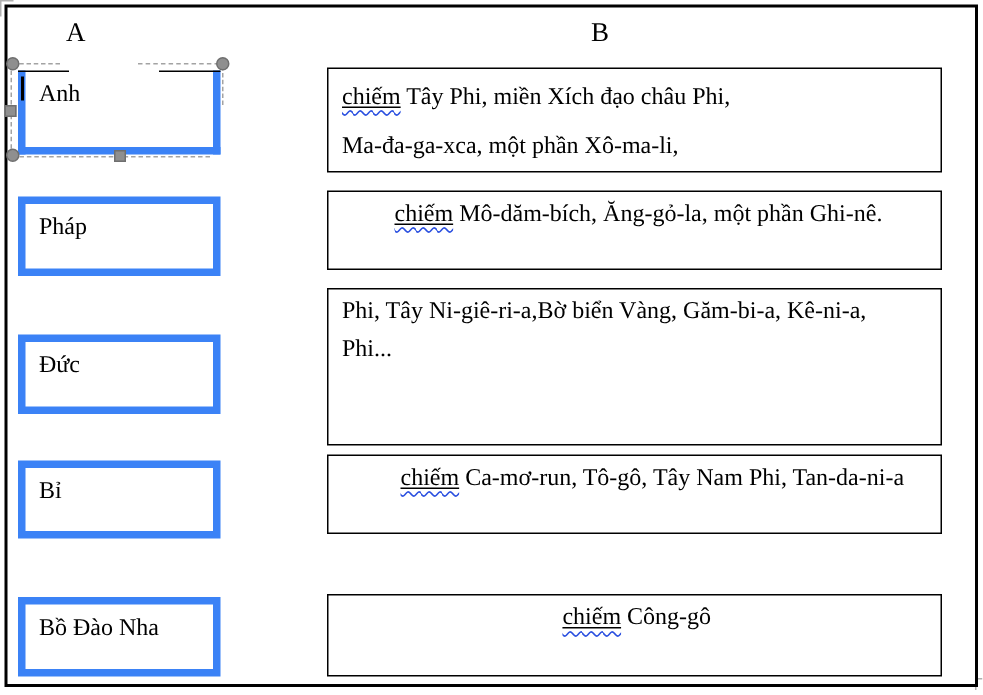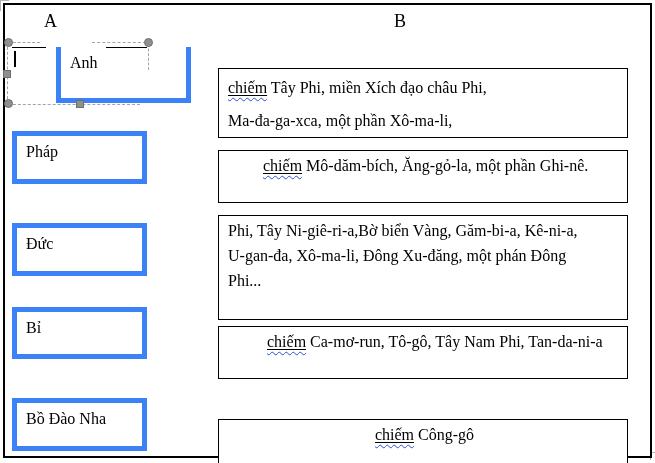--- a/index.html
+++ b/index.html
@@ -22,28 +22,27 @@
   }
   .col-header{
     position:absolute;font-size:18px;line-height:20px;
   }
   .abox{
     position:absolute;left:12px;width:135px;background:#fff;
     border:5px solid #3b82f6;font-size:16px;box-sizing:border-box;
     padding:5px 0 0 9px;line-height:22px;
   }
   .abox.anh{
-    left:12px;top:47px;width:135px;height:56px;border-top:none;margin-left:44px;
+    left:12px;top:47px;width:135px;height:56px;border-top:none;
   }
   .anh-top-seg{position:absolute;top:47px;height:0;border-top:1px solid #000;}
   .bbox{
     position:absolute;left:218px;width:410px;background:#fff;
     border:1px solid #000;font-size:16px;box-sizing:border-box;
     padding:2px 6px 0 9px;
-    margin-top:23px;
   }
   .bline15{line-height:33px;white-space:nowrap;}
   .bline10{line-height:25px;white-space:nowrap;}
   
   .sq{
     text-decoration-line:underline;text-decoration-style:wavy;
     text-decoration-color:#2b50e0;text-decoration-thickness:1px;
     text-underline-offset:4px;
   }
   .kw{
@@ -121,21 +120,20 @@
   </div>
 
   <div class="bbox" style="top:127px;height:53px;padding-left:44px;">
     <div class="bline10">
       <span class="sq"><span class="kw">chiếm</span></span><span> Mô-dăm-bích, Ăng-gỏ-la, một phần Ghi-nê.</span>
     </div>
   </div>
 
   <div class="bbox" style="top:192px;height:105px;">
     <div class="bline10">Phi, Tây Ni-giê-ri-a,Bờ biển Vàng, Găm-bi-a, Kê-ni-a,</div>
-    <div class="bline10">U-gan-đa, Xô-ma-li, Đông Xu-đăng, một phán Đông</div>
     <div class="bline10">Phi...</div>
   </div>
 
   <div class="bbox" style="top:303px;height:53px;padding-left:48px;">
     <div class="bline10">
       <span class="sq"><span class="kw">chiếm</span></span><span> Ca-mơ-run, Tô-gô, Tây Nam Phi, Tan-da-ni-a</span>
     </div>
   </div>
 
   <div class="bbox" style="top:396px;height:55px;text-align:center;">

